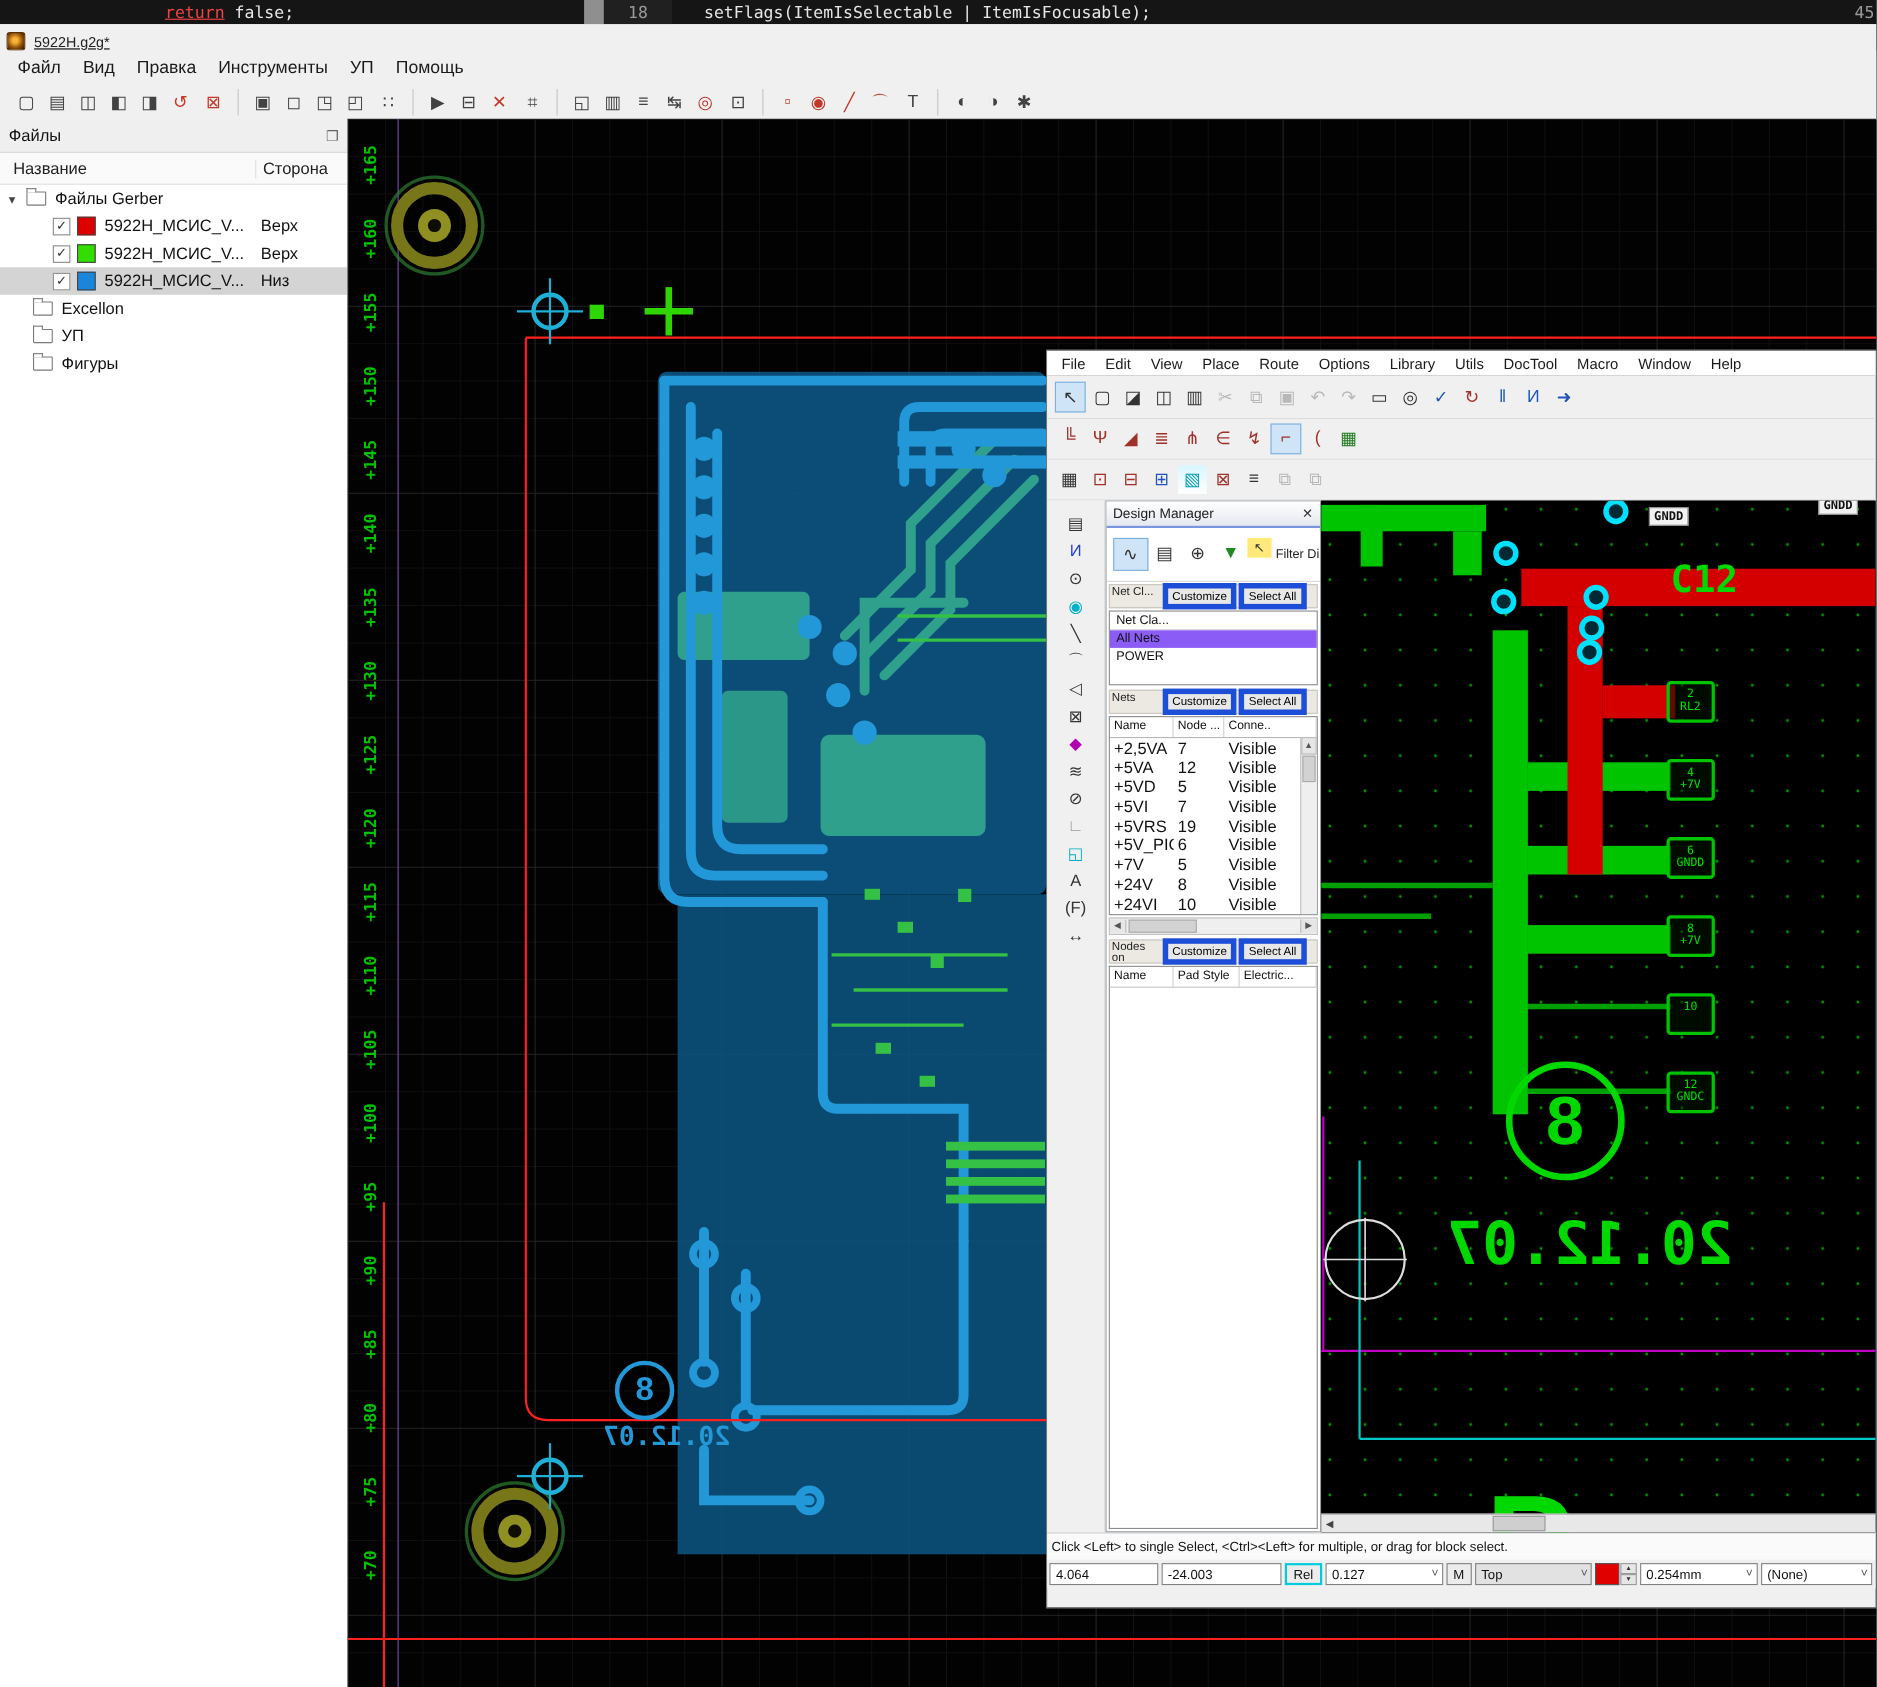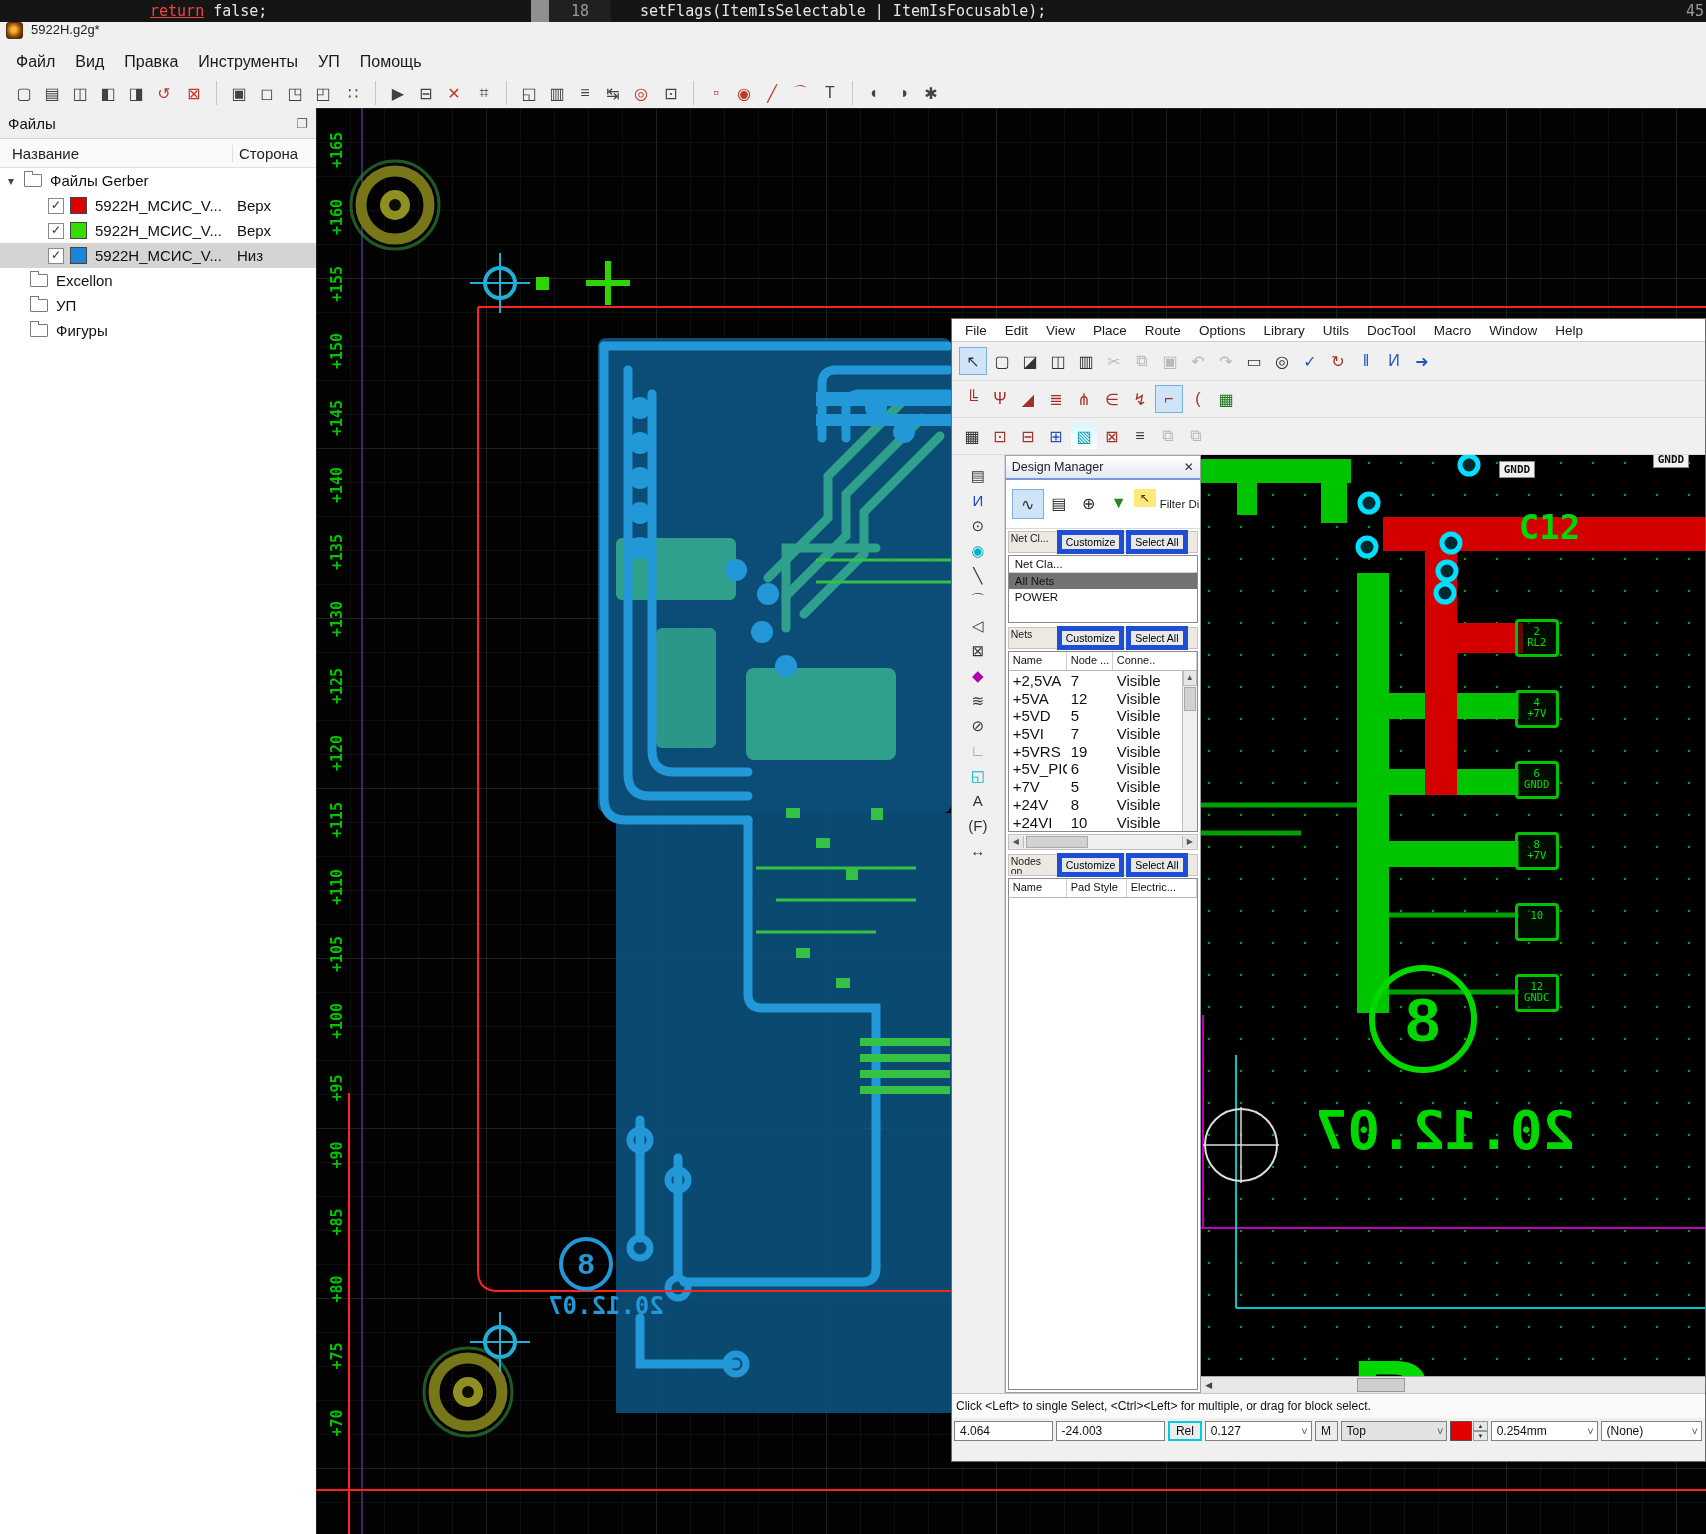--- a/index.html
+++ b/index.html
@@ -8,21 +8,21 @@
   
   .code-strip{position:absolute;left:0;top:0;width:1706px;height:22px;background:#151515;
               font-family:"DejaVu Sans Mono",monospace;font-size:15px;line-height:22px;color:#e6e6e6;}
   .code-left{position:absolute;left:150px;top:0;white-space:pre;}
   .kw{color:#ef4444;text-decoration:underline;}
   .code-scroll{position:absolute;left:531px;top:0;width:18px;height:22px;background:#8f8f8f;}
   .code-numcol{position:absolute;left:549px;top:0;width:62px;height:22px;background:#202020;color:#9a9a9a;text-align:center;}
   .code-right{position:absolute;left:640px;top:0;white-space:pre;}
   .code-num45{position:absolute;right:2px;top:0;color:#9a9a9a;}
   
-  .titlebar{position:absolute;left:0;top:22px;width:1706px;height:24px;background:#f0f0f0;display:flex;align-items:flex-start;}
+  .titlebar{position:absolute;left:0;top:22px;width:1706px;height:24px;background:#f0f0f0;display:flex;align-items:flex-end;text-decoration:underline;}
   .app-ico{width:15px;height:15px;margin:0 8px 0 6px;border-radius:3px;border:1px solid #5a2d00;
            background:radial-gradient(circle at 45% 45%,#f9b233 20%,#8a4a07 60%,#2b1500 100%);}
   .titlebar span{font-size:13px;color:#222;}
   .menubar{position:absolute;left:0;top:46px;width:1706px;height:32px;background:#f0f0f0;display:flex;align-items:center;padding-left:6px;}
   .menu-item{font-size:16px;color:#1a1a1a;padding:2px 10px;cursor:default;}
   .toolbar{position:absolute;left:0;top:78px;width:1706px;height:30px;background:#f0f0f0;
            border-bottom:1px solid #d9d9d9;display:flex;align-items:center;padding-left:10px;}
   .tb-ico{width:24px;height:24px;margin:0 2px;display:flex;align-items:center;justify-content:center;
           font-size:16px;color:#424242;}
   .tb-ico.red{color:#c0392b;}
@@ -89,21 +89,21 @@
   .dm-ti{width:30px;height:28px;display:flex;align-items:center;justify-content:center;font-size:16px;color:#333;}
   .dm-ti.sel{background:#cfe4f7;border:1px solid #7ab0dd;}
   .dm-ti.green{color:#1f8a1f;} .dm-ti.yellow{background:#ffe97a;width:22px;height:18px;font-size:12px;}
   .dm-filter{font-size:11.5px;color:#222;margin-left:4px;white-space:nowrap;overflow:hidden;width:52px;}
   .sec-head{height:20px;background:#ece9e2;border:1px solid #c8c4bc;display:flex;align-items:center;padding:0 2px;margin:2px 2px 0 2px;}
   .sec-lbl{font-size:10.5px;color:#222;width:44px;line-height:10px;overflow:hidden;height:18px;}
   .sec-btn{font-size:10.5px;border:5px solid #1d4ed8;background:#e8e8e8;padding:1px 4px;margin-left:2px;white-space:nowrap;}
   .net-list{border:1px solid #8a8a8a;background:#fff;margin:2px;height:66px;font-size:11.5px;color:#111;}
   .net-col{padding:2px 6px;border-bottom:1px solid #cfcfcf;}
   .net-item{padding:2px 6px;}
-  .net-item.hl{background:#737373;}
+  .net-item.hl{background:#8b5cf6;}
   .tblwrap{position:relative;margin:2px;border:1px solid #8a8a8a;background:#fff;}
   .tbl-head{display:grid;grid-template-columns:58px 46px 1fr;height:18px;border-bottom:1px solid #b8b8b8;
             font-size:11px;color:#111;}
   .tbl-head span{padding:2px 4px;border-right:1px solid #cfcfcf;overflow:hidden;white-space:nowrap;}
   .tbl-body{height:160px;overflow:hidden;}
   .tbl-row{display:grid;grid-template-columns:58px 46px 1fr;height:17.7px;font-size:15px;color:#111;}
   .tbl-row span{padding:1px 4px;overflow:hidden;white-space:nowrap;}
   .vscroll{position:absolute;right:0;top:18px;width:14px;bottom:0;background:#efefef;border-left:1px solid #c0c0c0;}
   .vs-up{height:14px;text-align:center;font-size:8px;color:#555;border:1px solid #bbb;background:#e6e6e6;line-height:13px;}
   .vs-thumb{height:22px;margin:1px;background:#d2d2d2;border:1px solid #aaa;}

